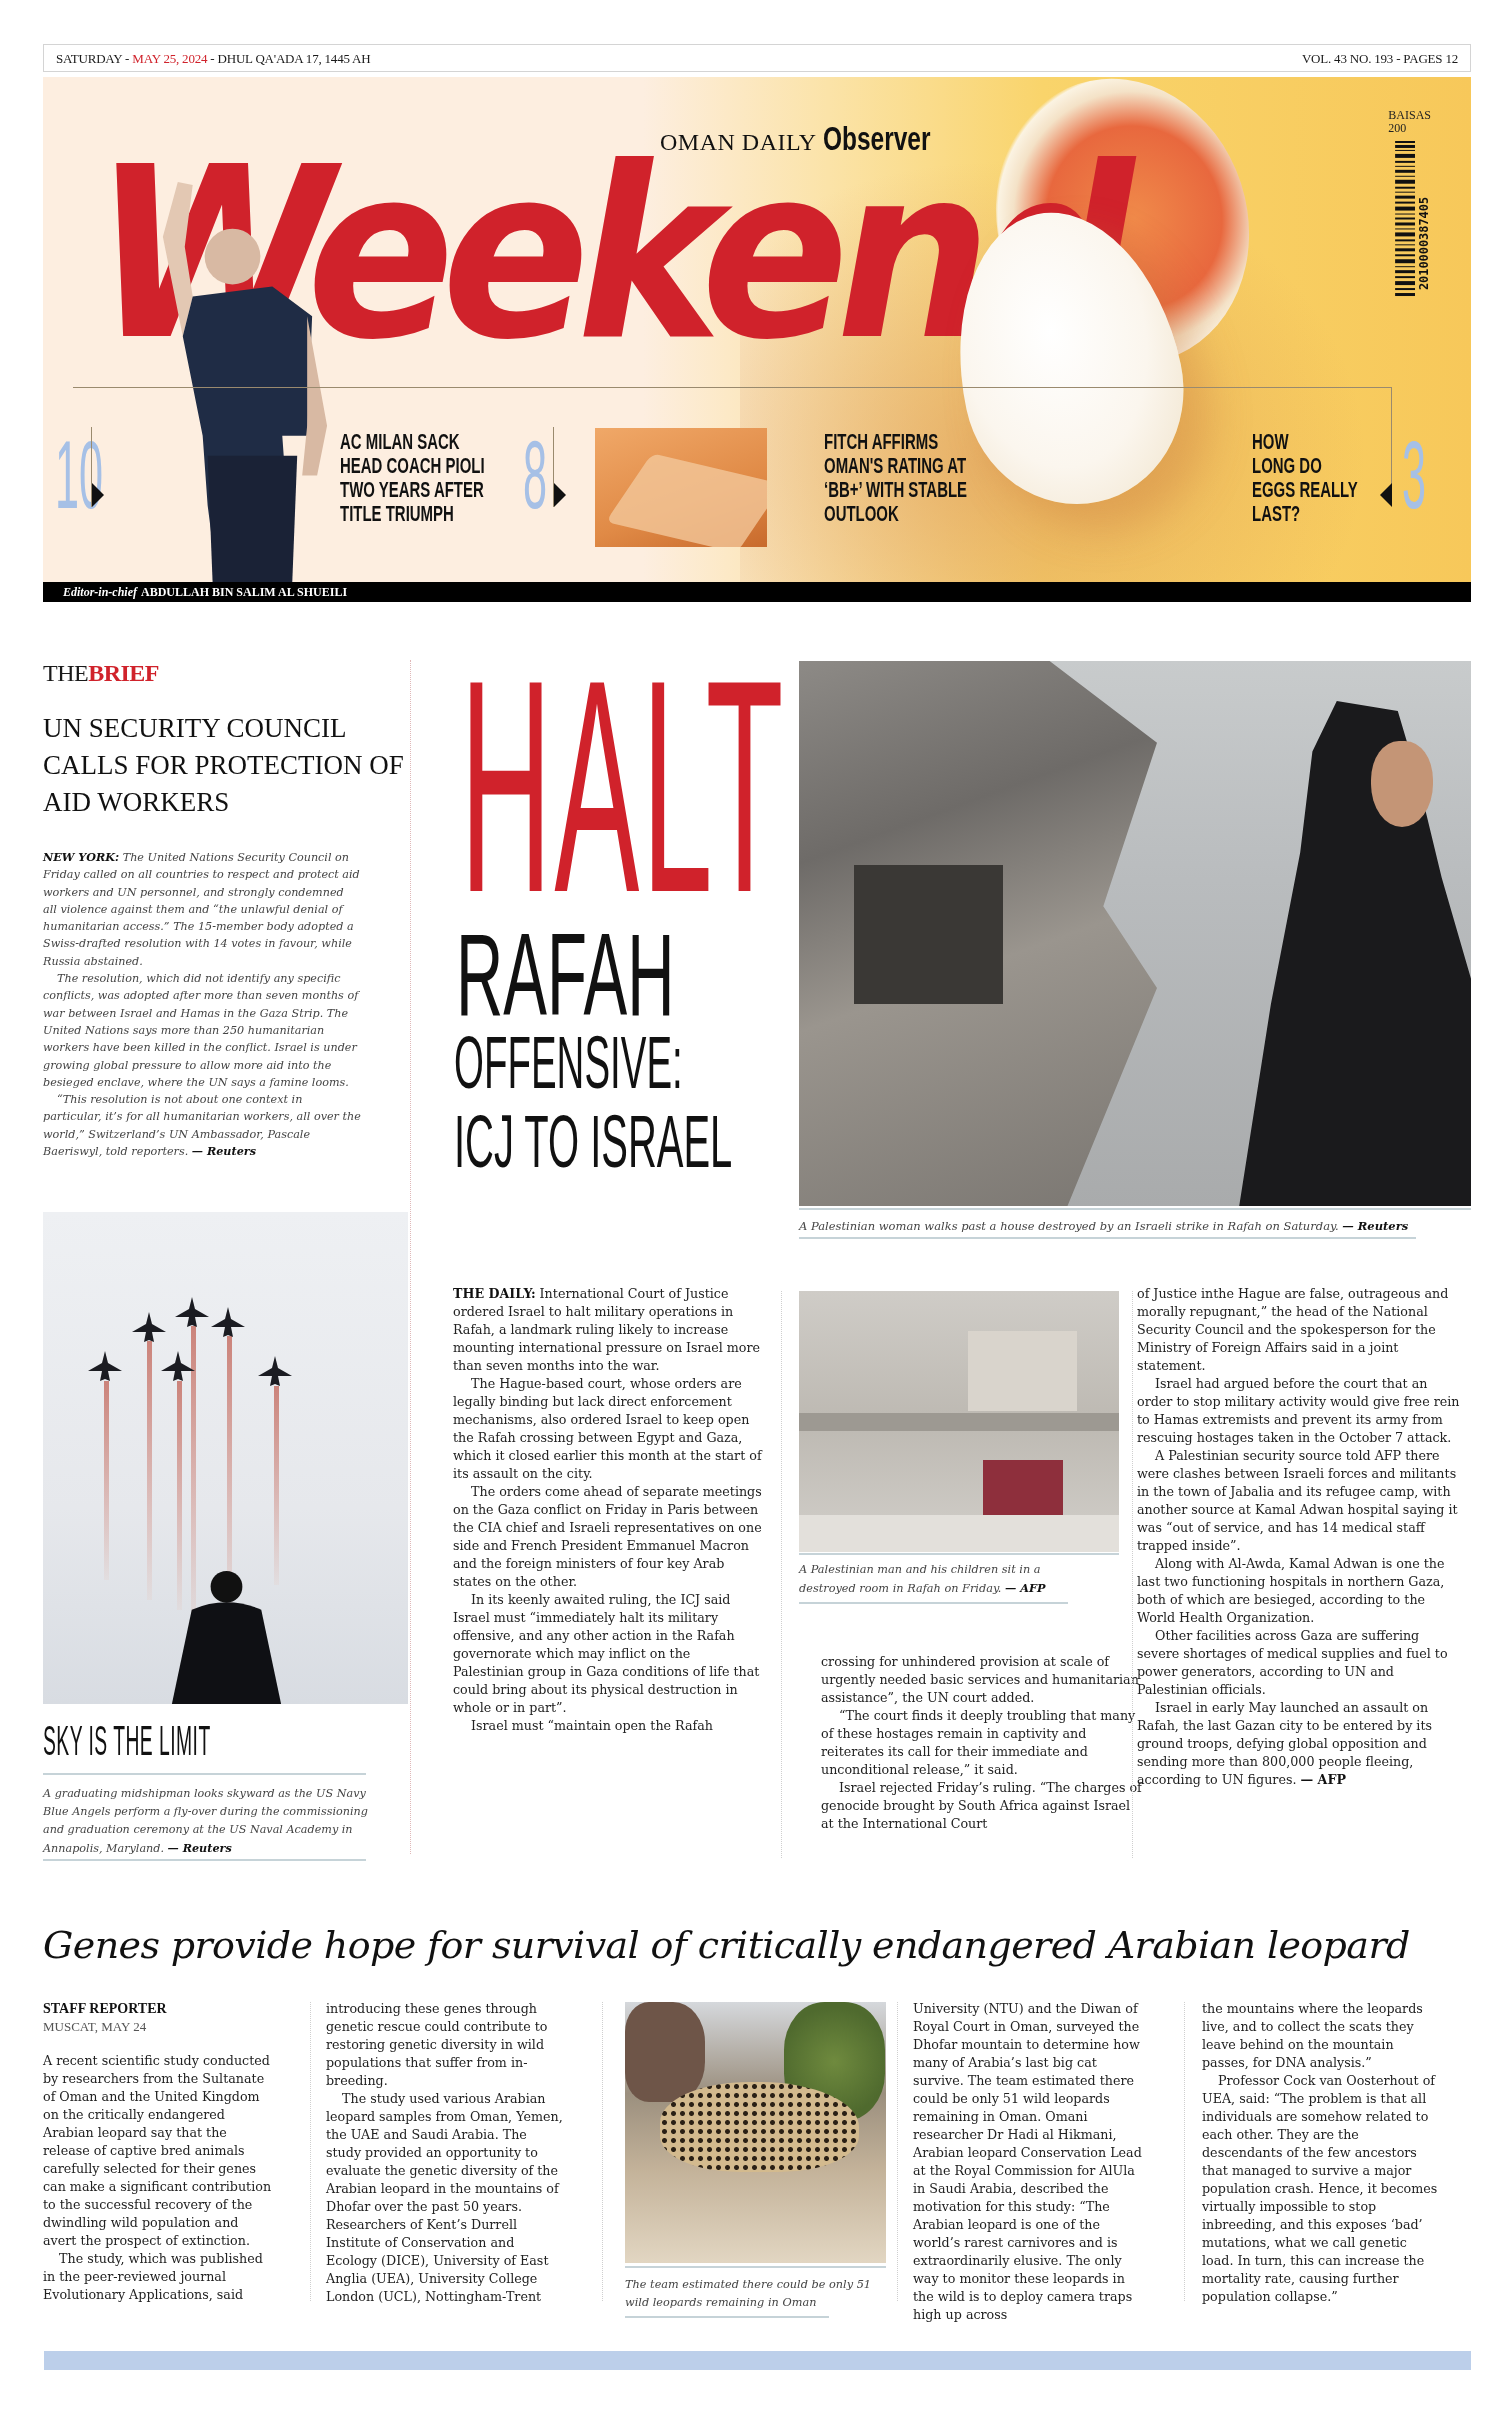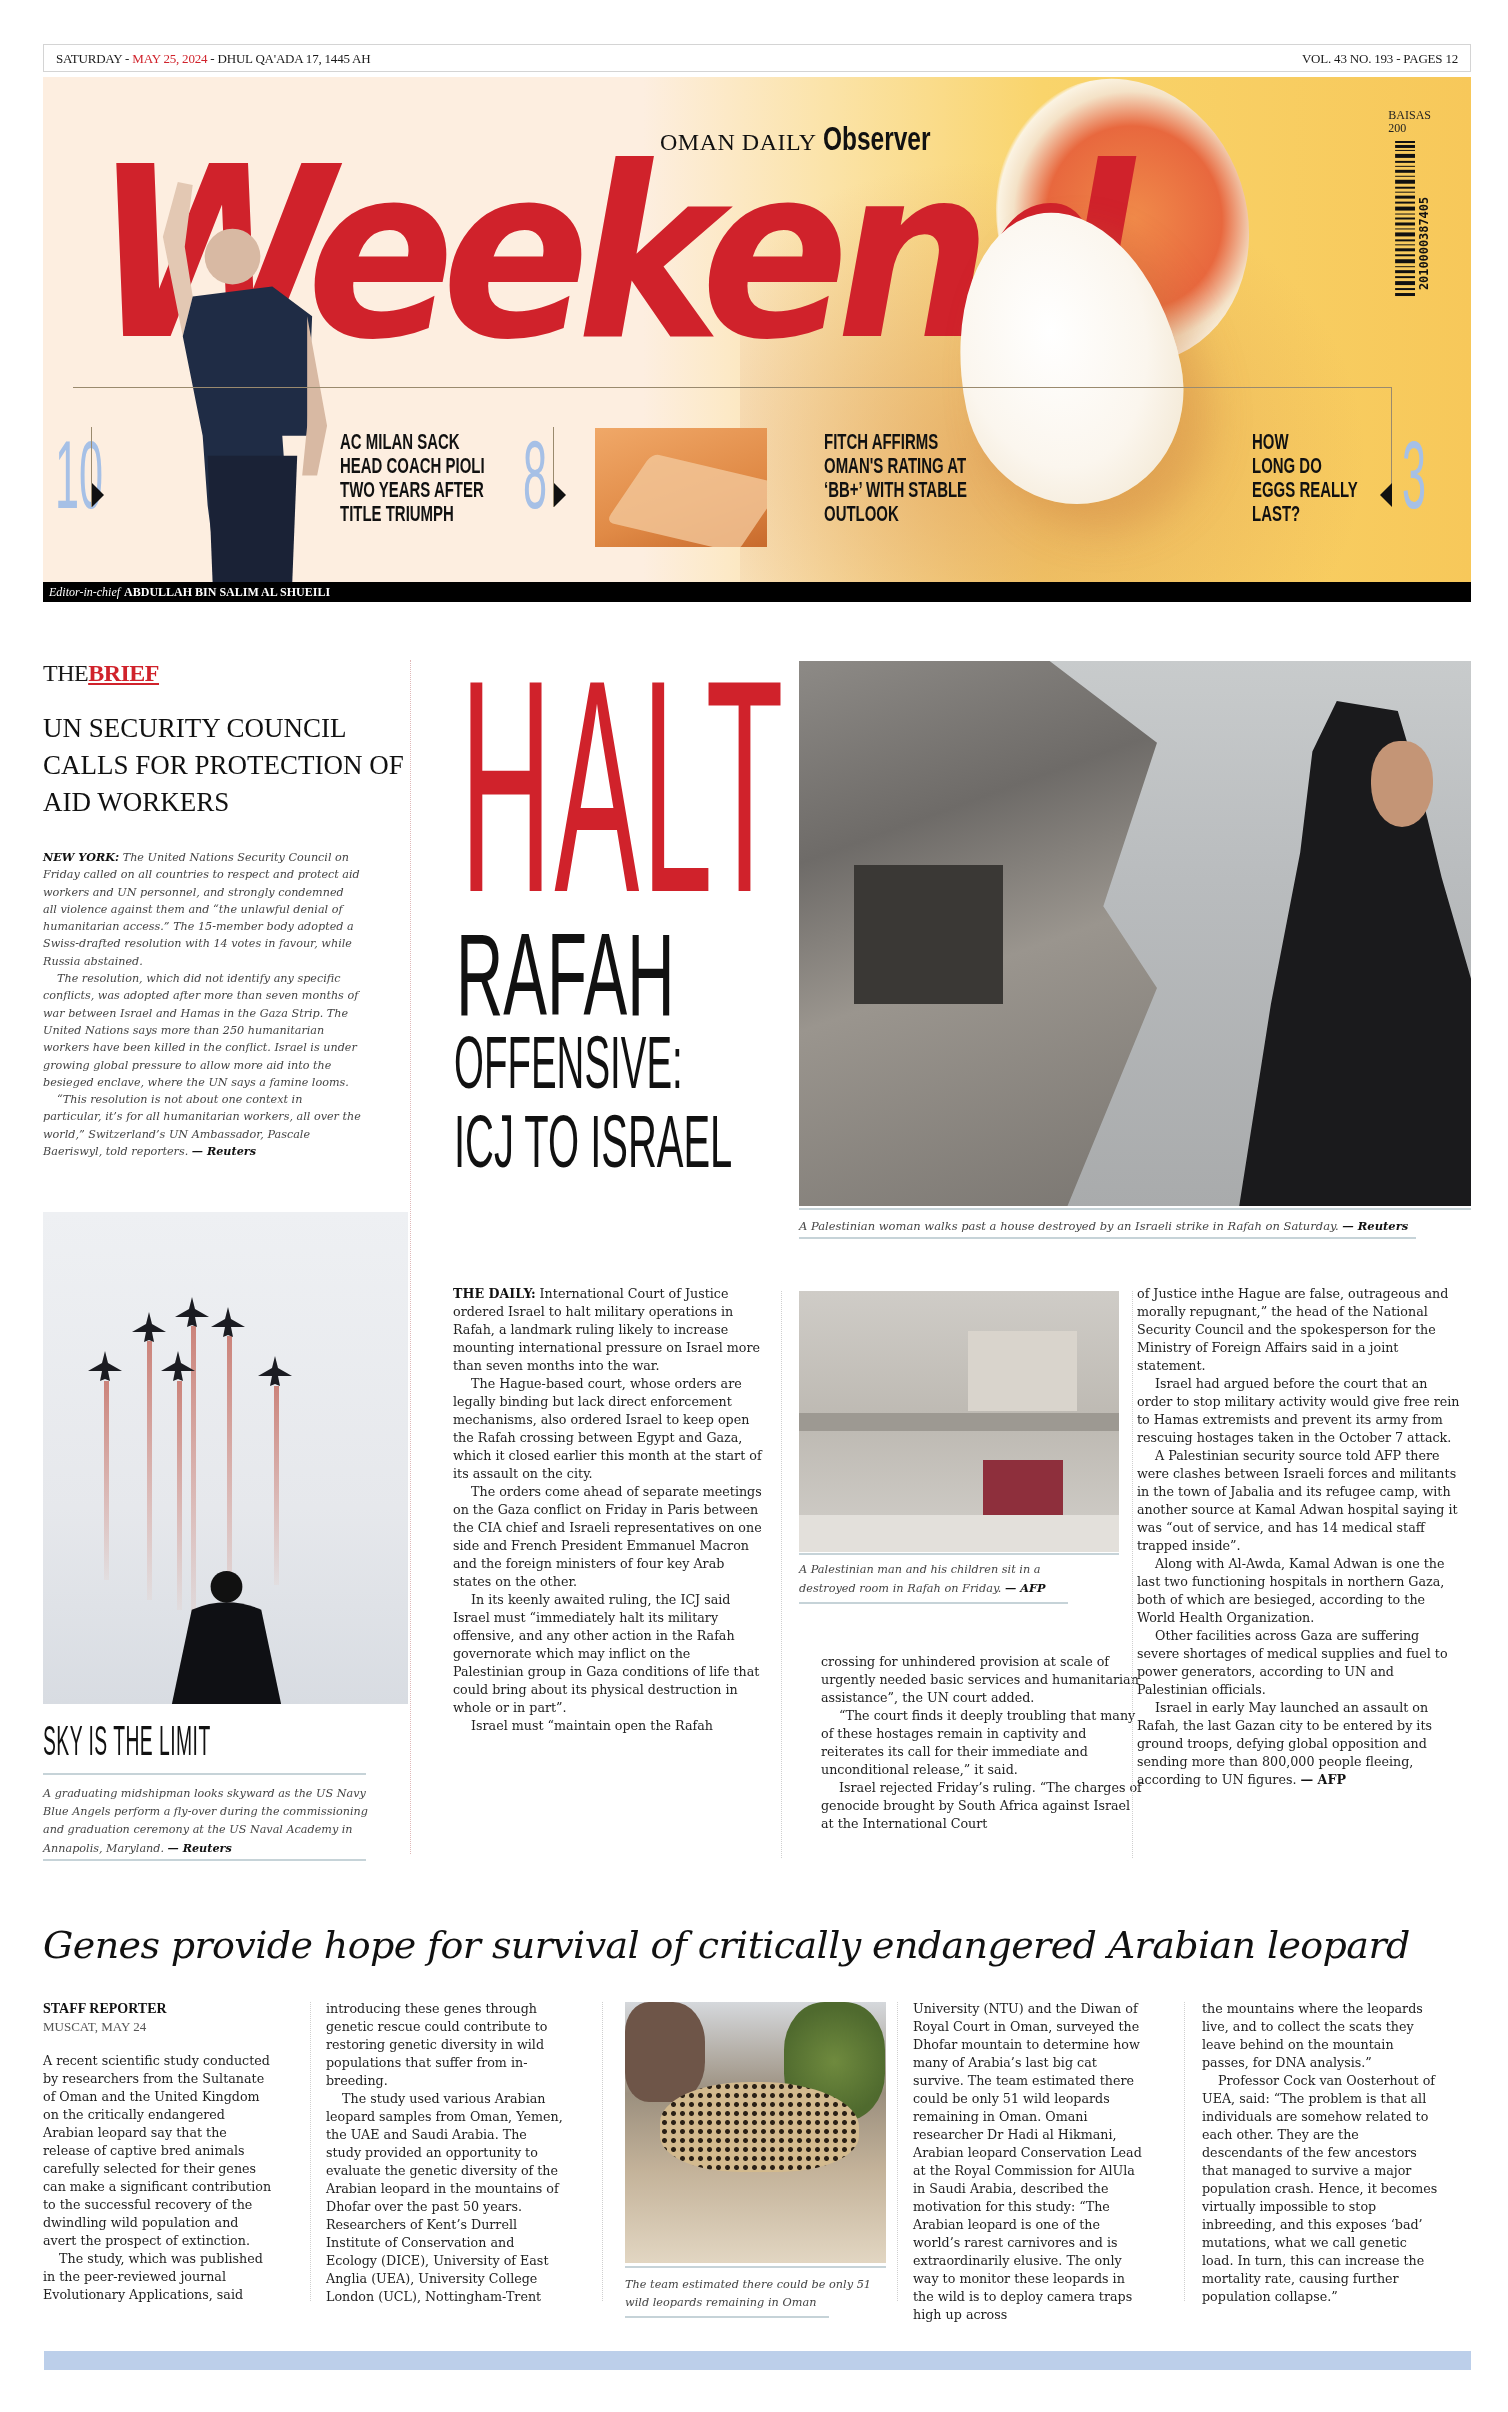--- a/index.html
+++ b/index.html
@@ -31,25 +31,25 @@
   .tnum { position:absolute; font-family:"Liberation Sans", sans-serif; font-size:96px; color:#a6c0e6; line-height:96px; transform:scaleX(0.45); transform-origin:left top; }
   .tarrow { position:absolute; width:0; height:0; border-top:12px solid transparent; border-bottom:12px solid transparent; }
   .tarrow.right { border-left:12px solid #111; }
   .tarrow.left { border-right:12px solid #111; }
   .tbar { position:absolute; width:1px; height:80px; background:#9a8a6e; }
   .ttext { position:absolute; font-family:"Liberation Sans", sans-serif; font-weight:bold; font-size:22px; line-height:24px; color:#111; transform:scaleX(0.68); transform-origin:left top; white-space:nowrap; }
   #teaser-photo { position:absolute; left:552px; top:351px; width:172px; height:119px; background:linear-gradient(160deg,#f0a868 0%,#e08a46 60%,#c86a2c 100%); overflow:hidden; }
   #teaser-photo .pad { position:absolute; left:25px; top:40px; width:149px; height:70px; background:#f3c79a; transform:skew(-25deg) rotate(12deg); border-radius:8px; opacity:0.8; }
   
   #editor { left:43px; top:582px; width:1428px; height:20px; background:#000; color:#fff; font-family:"Liberation Serif", serif; font-size:12px; line-height:20px; }
-  #editor .k { font-style:italic; margin-left:6px; }
+  #editor .k { font-style:italic; margin-left:20px;font-weight:bold; }
   #editor .v { font-weight:bold; margin-left:4px;margin-top:40px; }
   
   #brief-kicker { left:43px; top:660px; font-family:"Liberation Serif", serif; font-size:24px; letter-spacing:-0.5px; }
-  #brief-kicker .b { color:#d0222b; font-weight:bold;text-decoration:underline; }
+  #brief-kicker .b { color:#d0222b; font-weight:bold; }
   #brief-head { left:43px; top:710px; width:368px; font-family:"Liberation Serif", serif; font-size:27px; line-height:37px; color:#111; }
   #brief-body { left:43px; top:829px; width:318px; font-family:"DejaVu Serif", serif; font-style:italic; font-size:11.2px; line-height:17.3px; color:#444; }
   #brief-body p { margin:0; text-indent:14px; }
   #brief-body p.first { text-indent:0;margin-top:20px; }
   .dateline { font-weight:bold; color:#111; }
   .credit { font-weight:bold; color:#111; }
   #col-divider { left:410px; top:660px; width:0; height:1194px; border-left:1px dotted #e0b8b8; }
   
   #sky-photo { left:43px; top:1212px; width:365px; height:492px; background:linear-gradient(180deg,#eef0f3 0%,#e6e8ec 60%,#d8dce2 100%); overflow:hidden; }
   .jet { position:absolute; width:34px; height:34px; }

